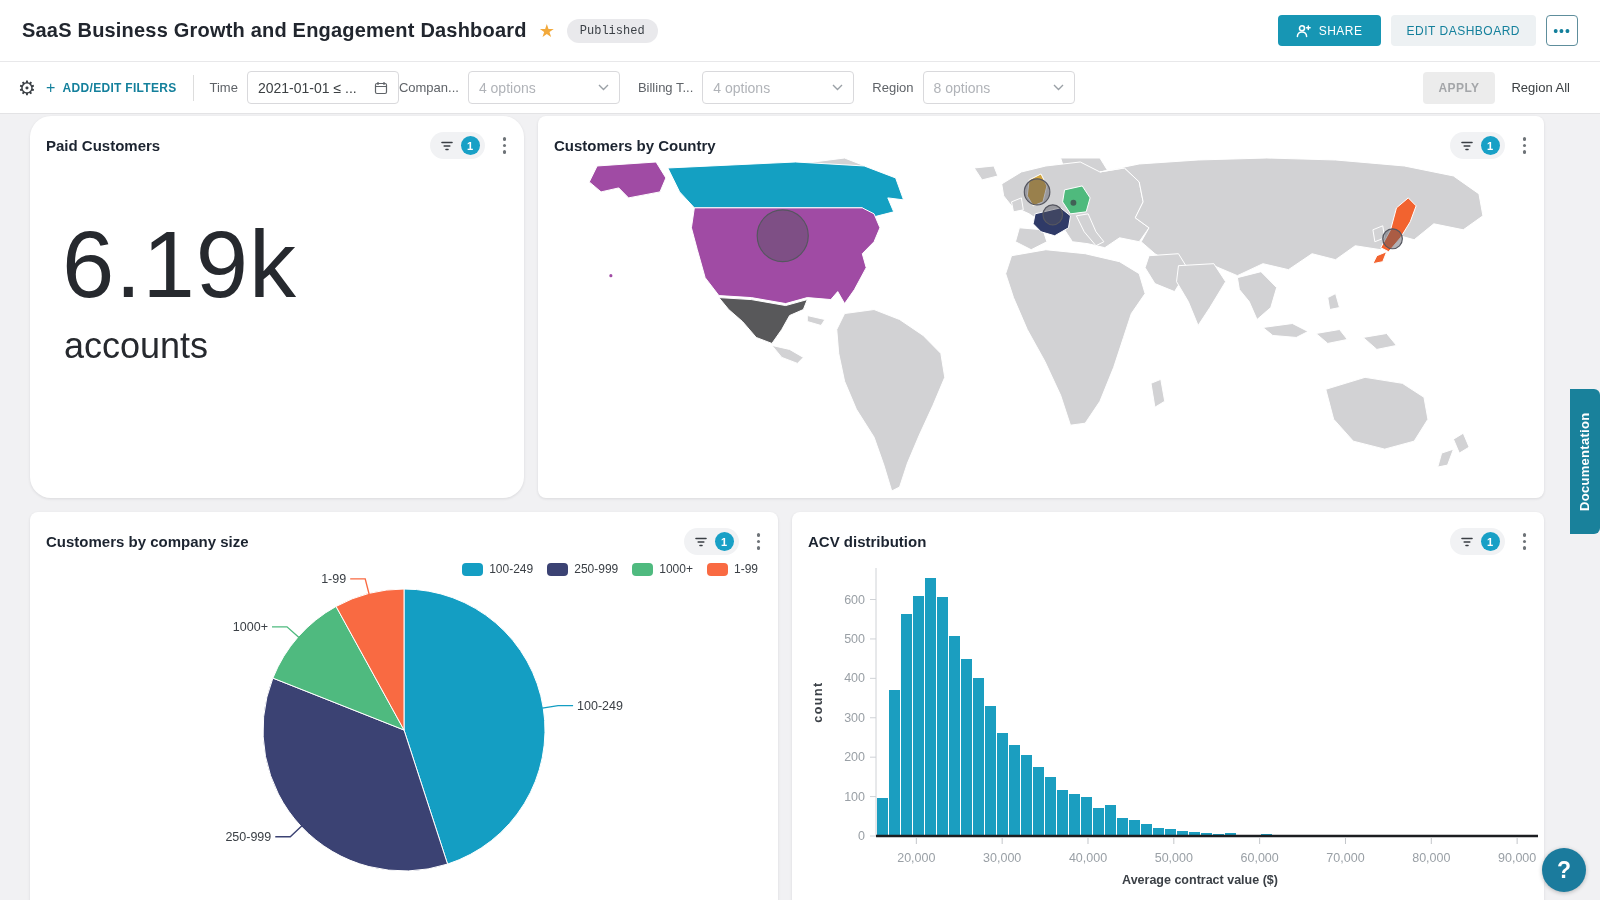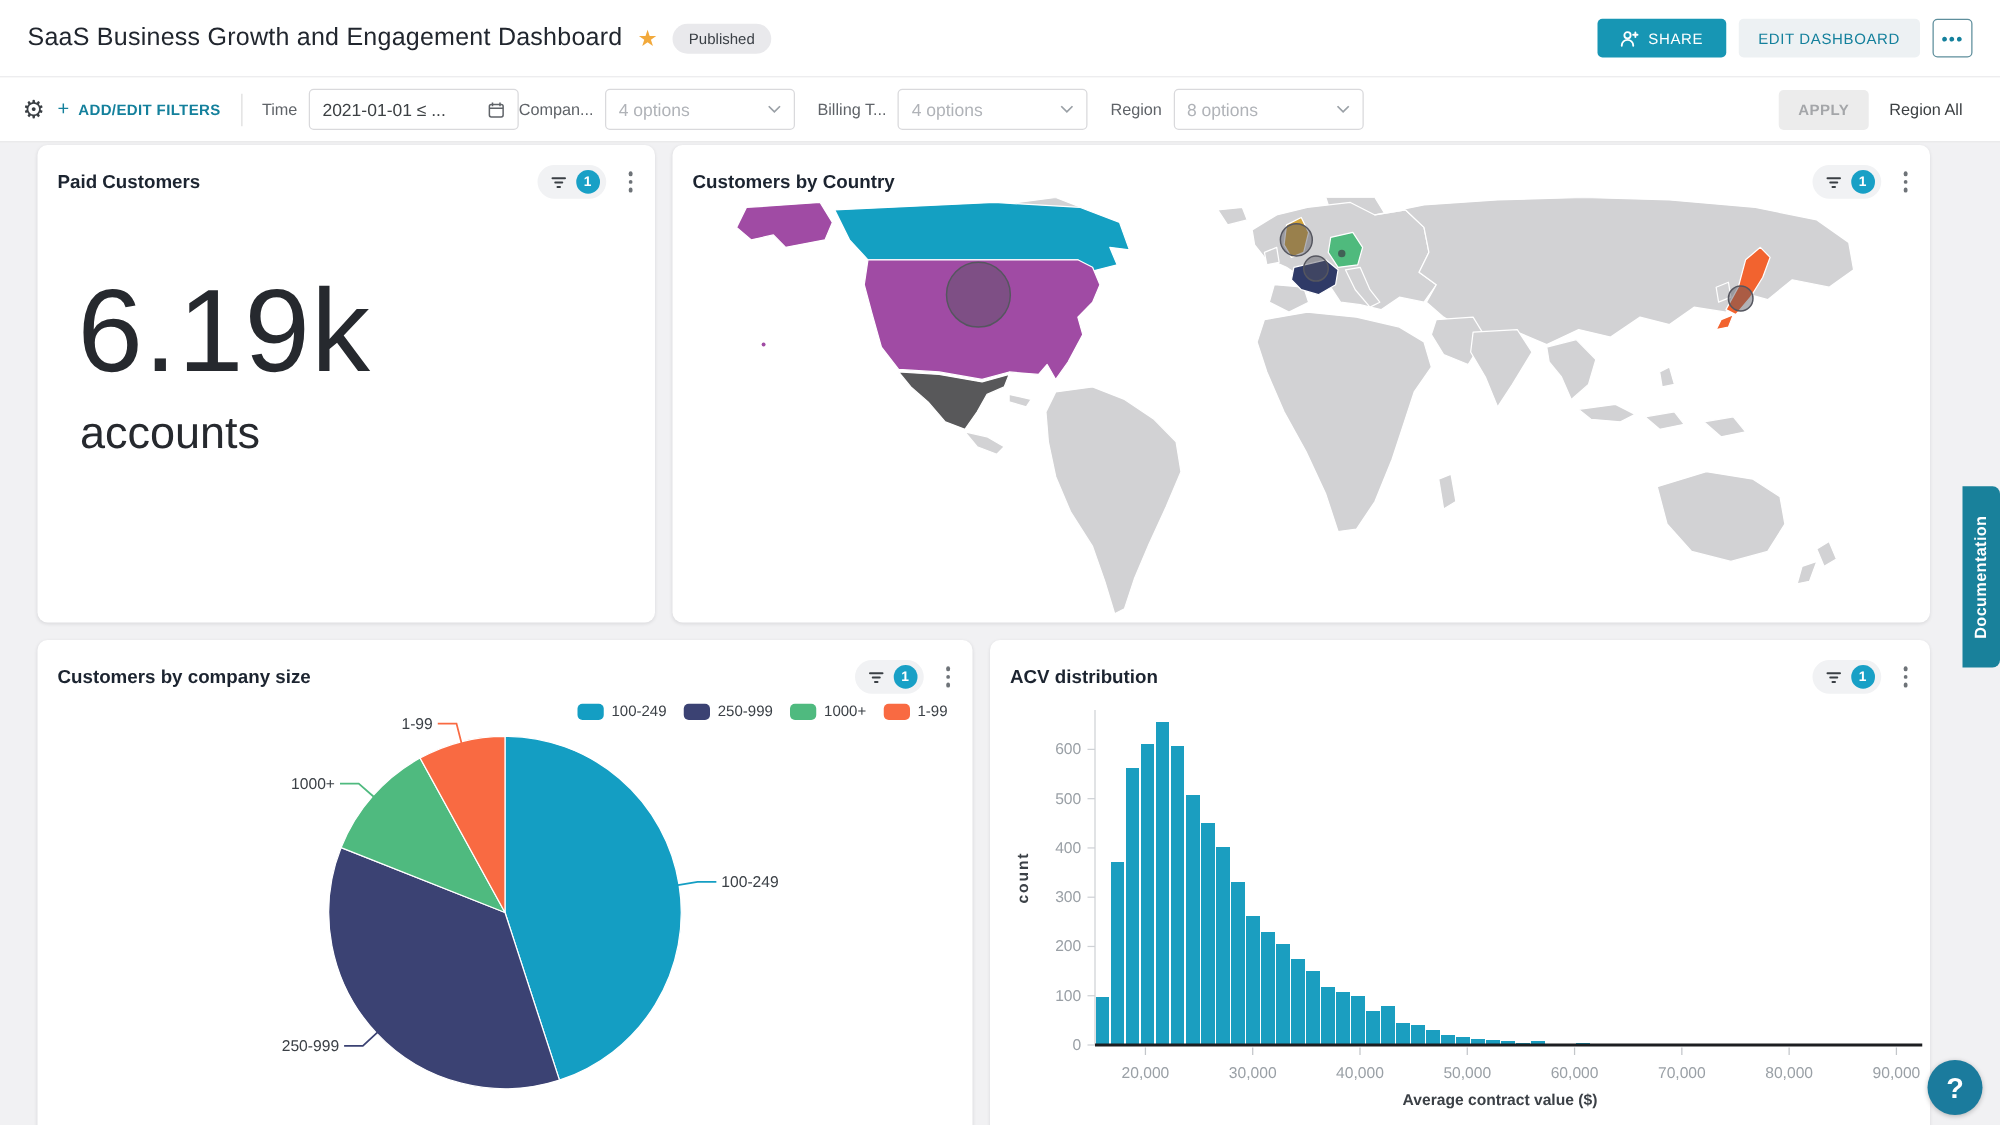--- a/index.html
+++ b/index.html
@@ -3,51 +3,51 @@
 <meta charset="utf-8">
 <style>
   * { margin:0; padding:0; box-sizing:border-box; }
   html,body { width:1600px; height:900px; overflow:hidden; }
   body { font-family:"Liberation Sans", sans-serif; background:#f1f1f3; position:relative; color:#222; }
 
   
   .topbar { position:absolute; left:0; top:0; width:1600px; height:62px; background:#fff;
             border-bottom:1px solid #e8e8ea; display:flex; align-items:center; padding:0 22px; z-index:5; }
   .title-wrap { display:flex; align-items:center; gap:12px; }
-  .page-title { font-size:20px; font-weight:400; color:#21262e; letter-spacing:.2px; }
+  .page-title { font-size:20px; font-weight:700; color:#21262e; letter-spacing:.2px; }
   .star { color:#F2A93B; font-size:18px; line-height:1; cursor:pointer; }
-  .pill { background:#e9e9ec; color:#3a3f45; font-size:12px; padding:5px 13px; border-radius:13px; }
+  .pill { background:#e9e9ec; color:#3a3f45; font-size:12px; padding:5px 13px; border-radius:13px;font-family:Liberation Mono, monospace; }
   .top-actions { margin-left:auto; display:flex; align-items:center; gap:10px; }
   .btn { border:none; border-radius:4px; font-size:12px; font-weight:400; letter-spacing:.5px;
          height:31px; cursor:pointer; font-family:inherit;text-align:center; }
   .btn-share { background:#1796B4; color:#fff; padding:0 18px; display:flex; align-items:center; gap:8px; }
   .btn-edit { background:#edf1f3; color:#14809C; padding:0 16px; }
   .btn-more { background:#fff; color:#14809C; border:1px solid #5e8e9c; width:32px; font-size:14px; letter-spacing:1px; }
 
   
   .filterbar { position:absolute; left:0; top:62px; width:1600px; height:52px; background:#fff;
                border-bottom:1px solid #e3e3e5; display:flex; align-items:center; padding:0 16px; z-index:5; }
   .gear { font-size:20px; color:#3a3f44; margin:0 10px 0 2px; cursor:pointer; }
   .addedit { color:#14809C; font-size:12px; font-weight:700; letter-spacing:.3px; display:flex; align-items:center; gap:7px; cursor:pointer; }
   .addedit .plus { font-size:16px; font-weight:400; }
   .vdiv { width:1px; height:26px; background:#ddd; margin:0 16px; }
   .flabel { color:#5f6368; font-size:13px; margin-right:9px; white-space:nowrap; }
   .fbox { height:33px; border:1px solid #d9d9dc; border-radius:4px; background:#fff; display:flex;
           align-items:center; padding:0 10px; font-size:14px; color:#3c4043; gap:8px; cursor:pointer; }
-  .datebox { width:168px; justify-content:space-between; }
+  .datebox { width:152px; justify-content:space-between; }
   .selbox { width:152px; justify-content:space-between; color:#b0b3b8; margin-right:18px; }
   .fgroup { display:flex; align-items:center; }
   .apply { margin-left:auto; background:#ececec; color:#a4a6a9; font-weight:700; font-size:12px;
            letter-spacing:.4px; border:none; border-radius:4px; height:32px; padding:0 16px; cursor:default; }
   .clearall { color:#3c4043; font-size:13px; margin:0 14px 0 16px; cursor:pointer; white-space:nowrap; }
 
   
   .canvas { position:absolute; left:0; top:114px; width:1600px; height:786px; }
   .card { position:absolute; background:#fff; border-radius:8px; box-shadow:0 1px 3px rgba(20,20,30,.10); overflow:hidden; }
-  #card-paid    { left:30px;  top:2px;   width:494px;  height:382px; }
+  #card-paid    { left:30px;  top:2px;   width:494px;  height:382px;border-radius:21px; }
   #card-map     { left:538px; top:2px;   width:1006px; height:382px; }
   #card-pie     { left:30px;  top:398px; width:748px;  height:430px; }
   #card-hist    { left:792px; top:398px; width:752px;  height:430px; }
   .card-head { display:flex; align-items:center; padding:16px 14px 6px 16px; }
   .card-title { font-size:15px; font-weight:700; color:#1c2430; }
   .head-tools { margin-left:auto; display:flex; align-items:center; gap:14px; }
   .filter-chip { background:#f1f2f4; border-radius:15px; height:27px; display:flex; align-items:center;
                  gap:7px; padding:0 5px 0 10px; cursor:pointer; }
   .count-badge { background:#18A0C6; color:#fff; width:19px; height:19px; border-radius:50%;
                  font-size:11px; font-weight:700; display:flex; align-items:center; justify-content:center; }

